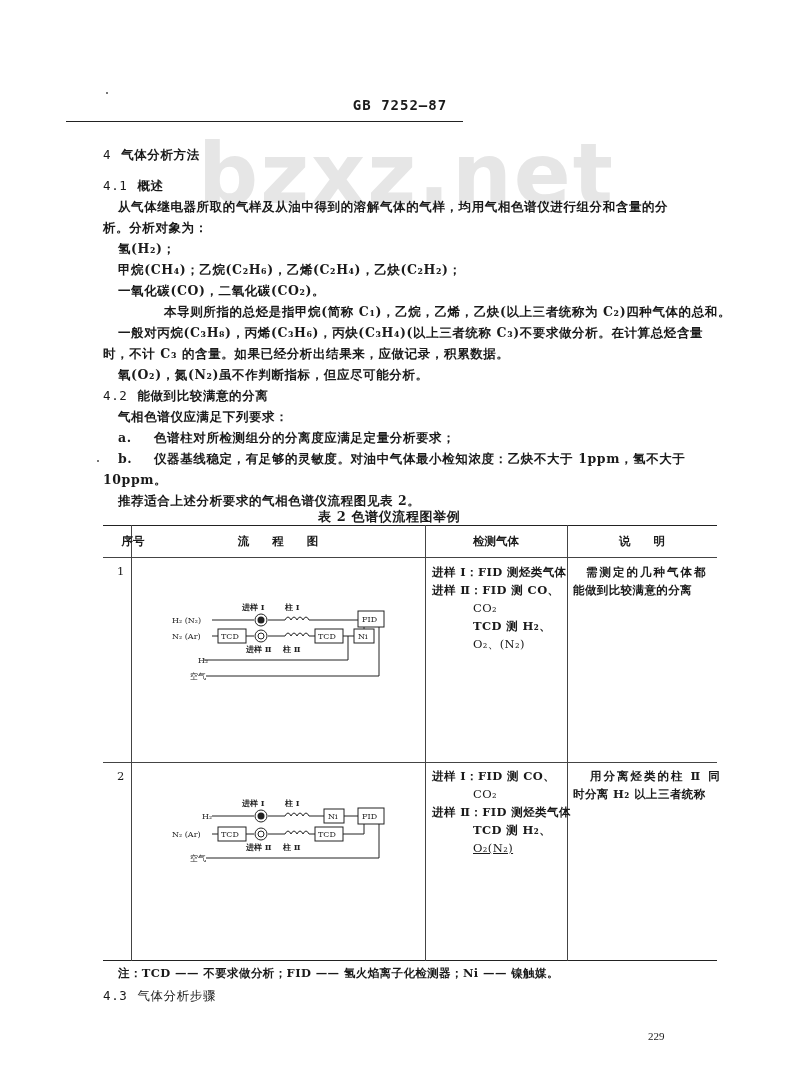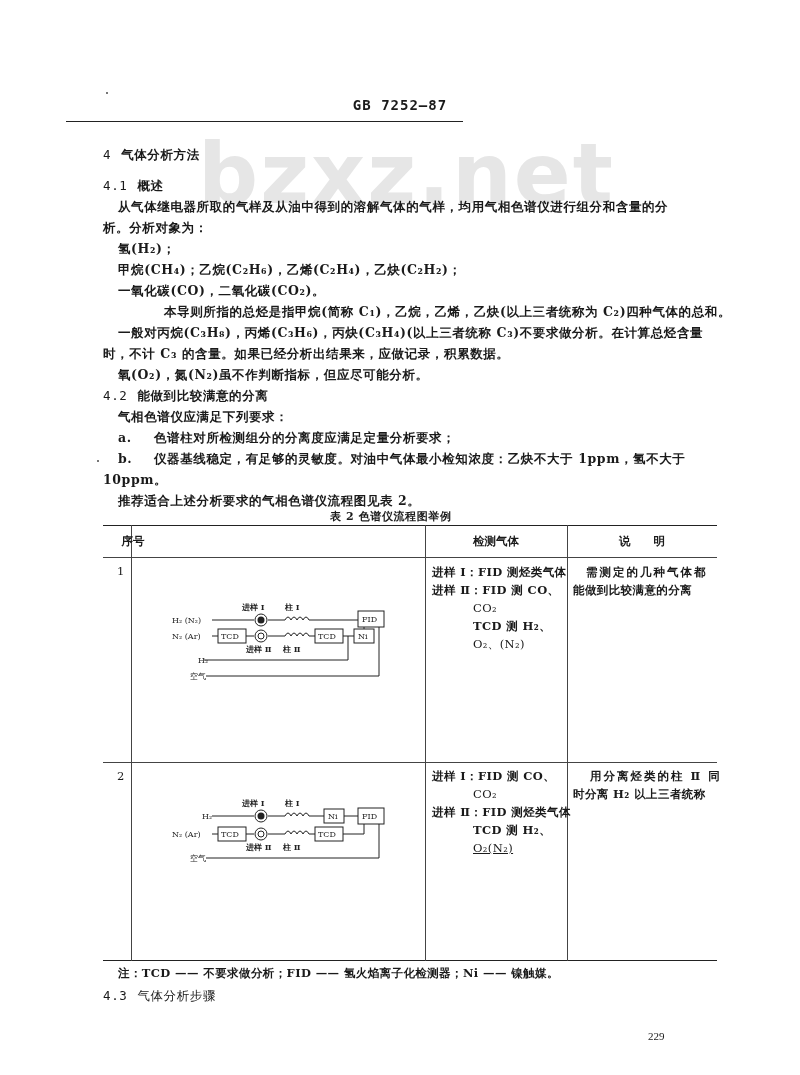--- a/index.html
+++ b/index.html
@@ -95,32 +95,33 @@
 </div>
 <div class="line" style="left:118px;top:409px;">气相色谱仪应满足下列要求：</div>
 <div class="line" style="left:118px;top:430px;">
   <span style="display:inline-block;width:36px;">a.</span><span>色谱柱对所检测组分的分离度应满足定量分析要求；</span>
 </div>
 <div class="line" style="left:118px;top:451px;">
   <span style="display:inline-block;width:36px;">b.</span><span>仪器基线稳定，有足够的灵敏度。对油中气体最小检知浓度：乙炔不大于 1ppm，氢不大于</span>
 </div>
 <div class="line" style="left:103px;top:472px;">10ppm。</div>
 <div class="line" style="left:118px;top:493px;">推荐适合上述分析要求的气相色谱仪流程图见表 2。</div>
-<div class="line" style="left:330px;top:509px;font-size:11px;">表 2  色谱仪流程图举例</div>
+<div class="line" style="left:318px;top:509px;font-size:13px;">表 2  色谱仪流程图举例</div>
 
 <div class="table">
   <div class="tb-top"></div>
   <div class="tb-head-bot"></div>
   <div class="tb-row-div"></div>
   <div class="tb-bot"></div>
   <div class="vline" style="left:28px;"></div>
   <div class="vline" style="left:322px;"></div>
   <div class="vline" style="left:464px;"></div>
 
   <div class="th" style="left:0;width:28px;margin-left:16px;">序号</div>
+  <div class="th" style="left:28px;width:294px;">流　　程　　图</div>
   <div class="th" style="left:322px;width:142px;">检测气体</div>
   <div class="th" style="left:464px;width:150px;">说　　明</div>
 
   <div class="cell-text" style="left:14px;top:37px;font-weight:normal;">1</div>
   <div class="cell-text" style="left:329px;top:38px;">进样 Ⅰ：FID 测烃类气体</div>
   <div class="cell-text" style="left:329px;top:56px;">进样 Ⅱ：FID 测 CO、</div>
   <div class="cell-text" style="left:370px;top:74px;font-weight:normal;">CO₂</div>
   <div class="cell-text" style="left:370px;top:92px;">TCD 测 H₂、</div>
   <div class="cell-text" style="left:370px;top:110px;font-weight:normal;">O₂、(N₂)</div>
   <div class="cell-text" style="left:483px;top:38px;letter-spacing:2px;">需测定的几种气体都</div>

